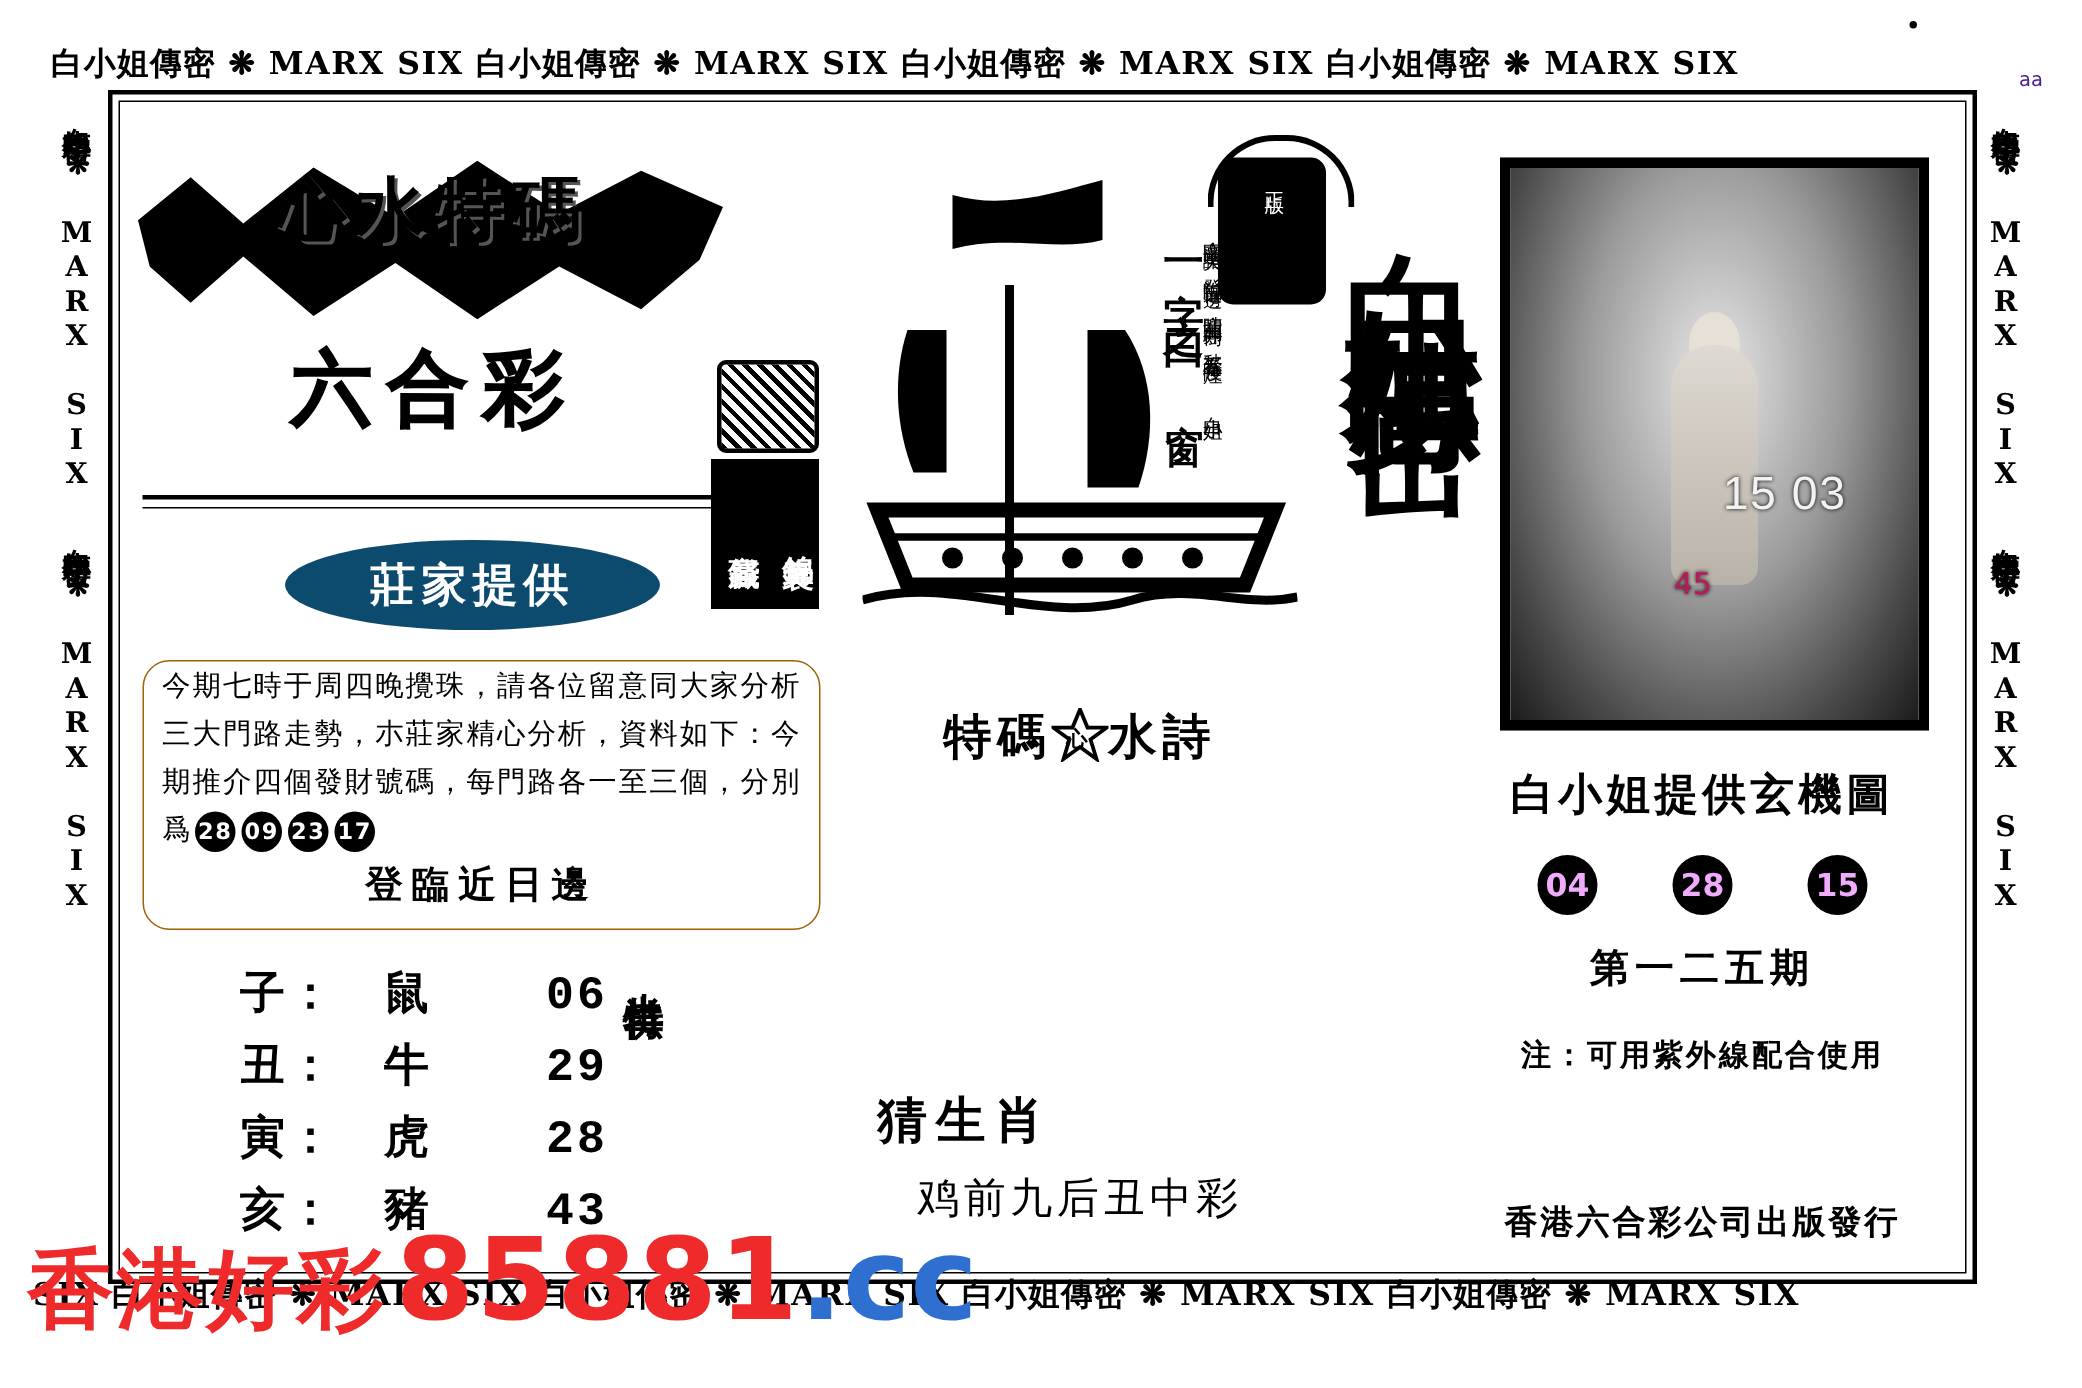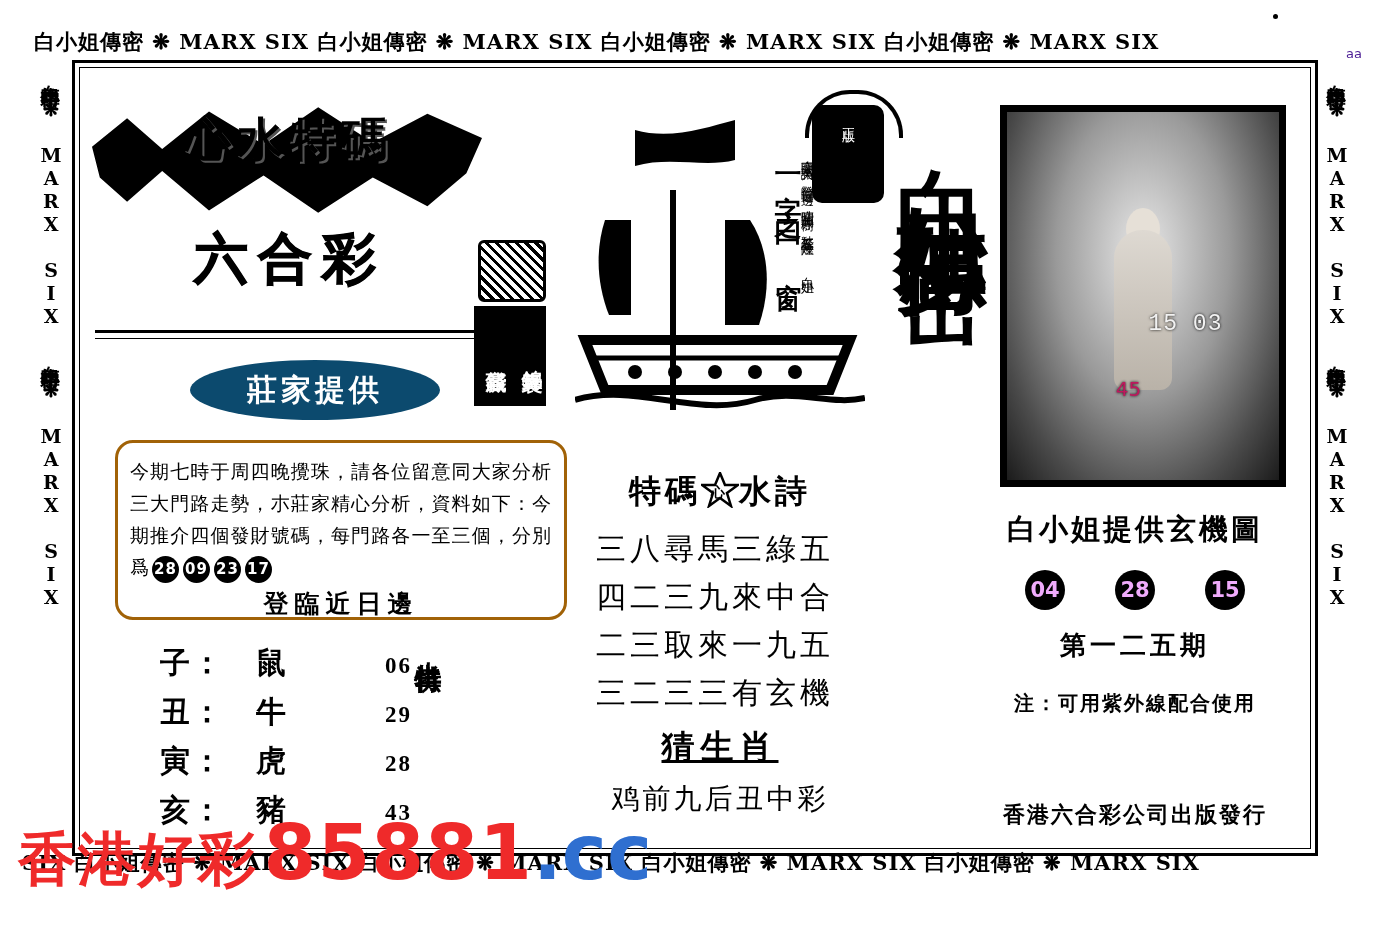--- a/index.html
+++ b/index.html
@@ -80,22 +80,22 @@
     background:#0c4a6e;border-radius:50%/50%;
     display:flex;align-items:center;justify-content:center;
   }
   .oval span{
     color:#fff;font-family:"DejaVu Serif","Liberation Serif",serif;
     font-weight:bold;font-size:30px;letter-spacing:4px;
   }
 
   .note-box{
     position:absolute;left:95px;top:440px;width:452px;height:180px;
-    border:3px solid #a16207;border-radius:18px;
-    padding:12px 12px;box-sizing:border-box;margin-left:20px;
+    border:1px solid #a16207;border-radius:18px;
+    padding:0 12px;box-sizing:border-box;
   }
   .note-box p{
     margin:0;
     font-family:"DejaVu Serif","Liberation Serif",serif;
     font-size:19px;line-height:32px;letter-spacing:1px;color:#000;
     text-align:justify;
   }
   .ball{
     display:inline-block;width:27px;height:27px;border-radius:50%;
     background:#000;color:#fff;font-size:15px;font-weight:bold;
@@ -112,21 +112,21 @@
   .zodiac{
     position:absolute;left:160px;top:640px;width:340px;
   }
   .zrow{
     display:flex;align-items:baseline;
     font-family:"DejaVu Serif","Liberation Serif",serif;
     font-weight:bold;font-size:30px;line-height:46px;letter-spacing:2px;
   }
   .zrow .c1{width:96px;}
   .zrow .c2{width:108px;}
-  .zrow .c3{width:70px;font-family:Liberation Serif, serif;font-size:23px;margin-left:21px;}
+  .zrow .c3{width:70px;font-family:Liberation Mono, monospace;font-size:31px;}
   .zside{
     position:absolute;left:405px;top:640px;
     font-family:"DejaVu Serif","Liberation Serif",serif;
     font-weight:bold;font-size:27px;line-height:46px;letter-spacing:2px;
     writing-mode:vertical-rl;text-orientation:upright;height:190px;
   }
 
   
   .ship{
     position:absolute;left:575px;top:100px;width:290px;height:320px;
@@ -171,23 +171,23 @@
   }
   .star svg{position:absolute;left:0;top:0;}
   .poem-lines{
     position:absolute;left:565px;top:525px;width:300px;
   }
   .poem-lines div{
     font-family:"DejaVu Serif","Liberation Serif",serif;
     font-size:30px;line-height:48px;letter-spacing:4px;text-align:center;
   }
   .guess{
-    position:absolute;left:585px;top:725px;width:270px;text-align:center;
-    font-family:"DejaVu Serif","Liberation Serif",serif;
-    font-weight:bold;font-size:33px;letter-spacing:6px;text-decoration:underline;
+    position:absolute;left:585px;top:725px;width:270px;
+    font-family:"DejaVu Serif","Liberation Serif",serif;
+    font-weight:bold;font-size:33px;letter-spacing:6px;
   }
   .guess-line{
     position:absolute;left:565px;top:780px;width:310px;text-align:center;
     font-family:"DejaVu Serif","Liberation Serif",serif;
     font-size:28px;letter-spacing:3px;
   }
 
   
   .brand{
     position:absolute;left:880px;top:95px;height:720px;
@@ -213,22 +213,22 @@
     position:absolute;left:50%;top:32%;width:58px;height:160px;margin-left:-29px;
     background:linear-gradient(#ded9d2,#b9b2a8);
     border-radius:28px 28px 12px 12px;
   }
   .photo-head{
     position:absolute;left:50%;top:26%;width:34px;height:42px;margin-left:-17px;
     background:#e6e0d7;border-radius:50%;
   }
   .photo-code{
     position:absolute;left:52%;top:54%;
-    font-family:Liberation Mono, monospace;
-    font-size:23px;color:#f2f2f2;letter-spacing:1px;
+    font-family:Liberation Sans, sans-serif;
+    font-size:31px;color:#f2f2f2;letter-spacing:1px;
     text-shadow:0 0 3px #000;
   }
   .photo-code2{
     position:absolute;left:40%;top:72%;
     font-family:"DejaVu Sans","Liberation Sans",sans-serif;
     font-size:20px;color:#be185d;
     text-shadow:0 0 3px #000;
   }
   .right-title{
     position:absolute;left:985px;top:510px;width:300px;text-align:center;
@@ -386,26 +386,20 @@
     <span>正版</span>
   </div>
 
   <div class="mid-title">
     <span>特碼</span><span class="star"><svg width="38" height="36" viewBox="0 0 38 36">
           <polygon points="19,1 24,13 37,13 26,21 30,34 19,26 8,34 12,21 1,13 14,13" fill="none" stroke="#000" stroke-width="2.5"></polygon>
           <text x="19" y="25" font-size="14" text-anchor="middle" font-family="DejaVu Serif, serif">心</text>
         </svg></span><span>水詩</span>
   </div>
 
-  <div class="poem-lines">
-    <div>三八尋馬三綠五</div>
-    <div>四二三九來中合</div>
-    <div>二三取來一九五</div>
-    <div>三二三三有玄機</div>
-  </div>
 
   <div class="guess">猜生肖</div>
   <div class="guess-line">鸡前九后丑中彩</div>
 
   <div class="brand">白小姐傳密</div>
 
   <div class="photo-frame">
     <div class="photo-inner"></div>
     <div class="photo-head"></div>
     <div class="photo-figure"></div>

